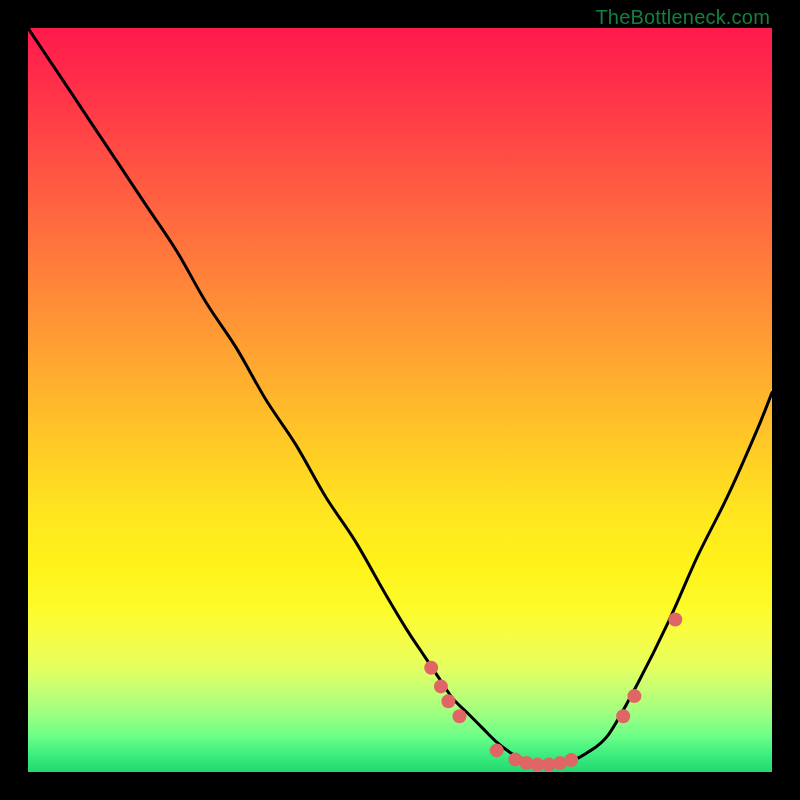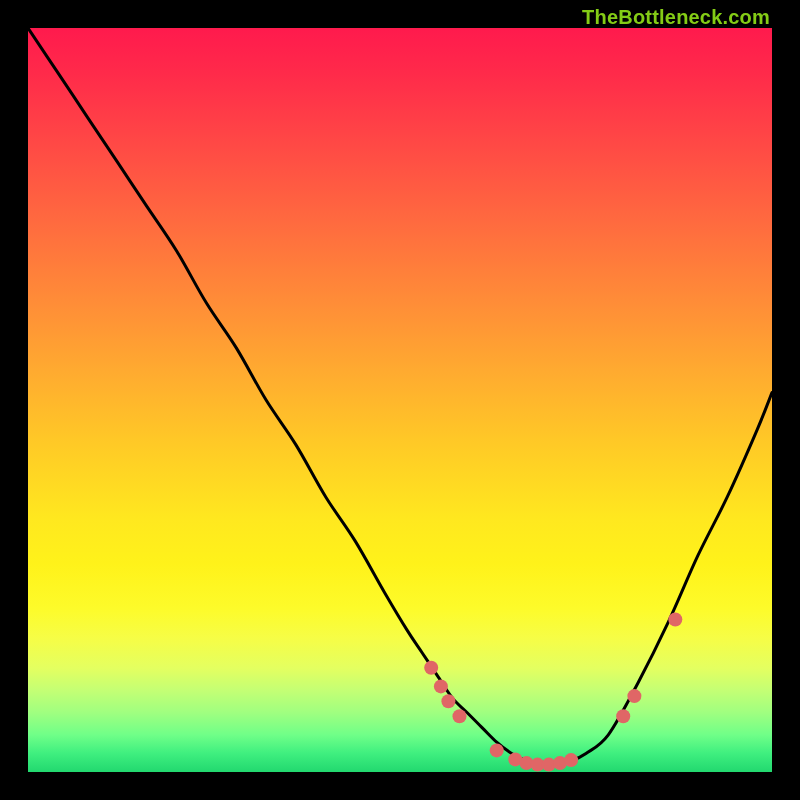--- a/index.html
+++ b/index.html
@@ -42,23 +42,23 @@
       #a0ff80 92%,
       #70ff88 95%,
       #3fef7f 97.5%,
       #22d86f 100%
     );
   }
   .watermark {
     position: absolute;
     top: 6px;
     right: 30px;
-    color: #84cc16;
+    color: #15803d;
     font-size: 20px;
-    font-weight: 700;
+    font-weight: 400;
     letter-spacing: 0.2px;
   }
   svg.curve {
     position: absolute;
     left: 0;
     top: 0;
     width: 744px;
     height: 744px;
   }
 </style>

